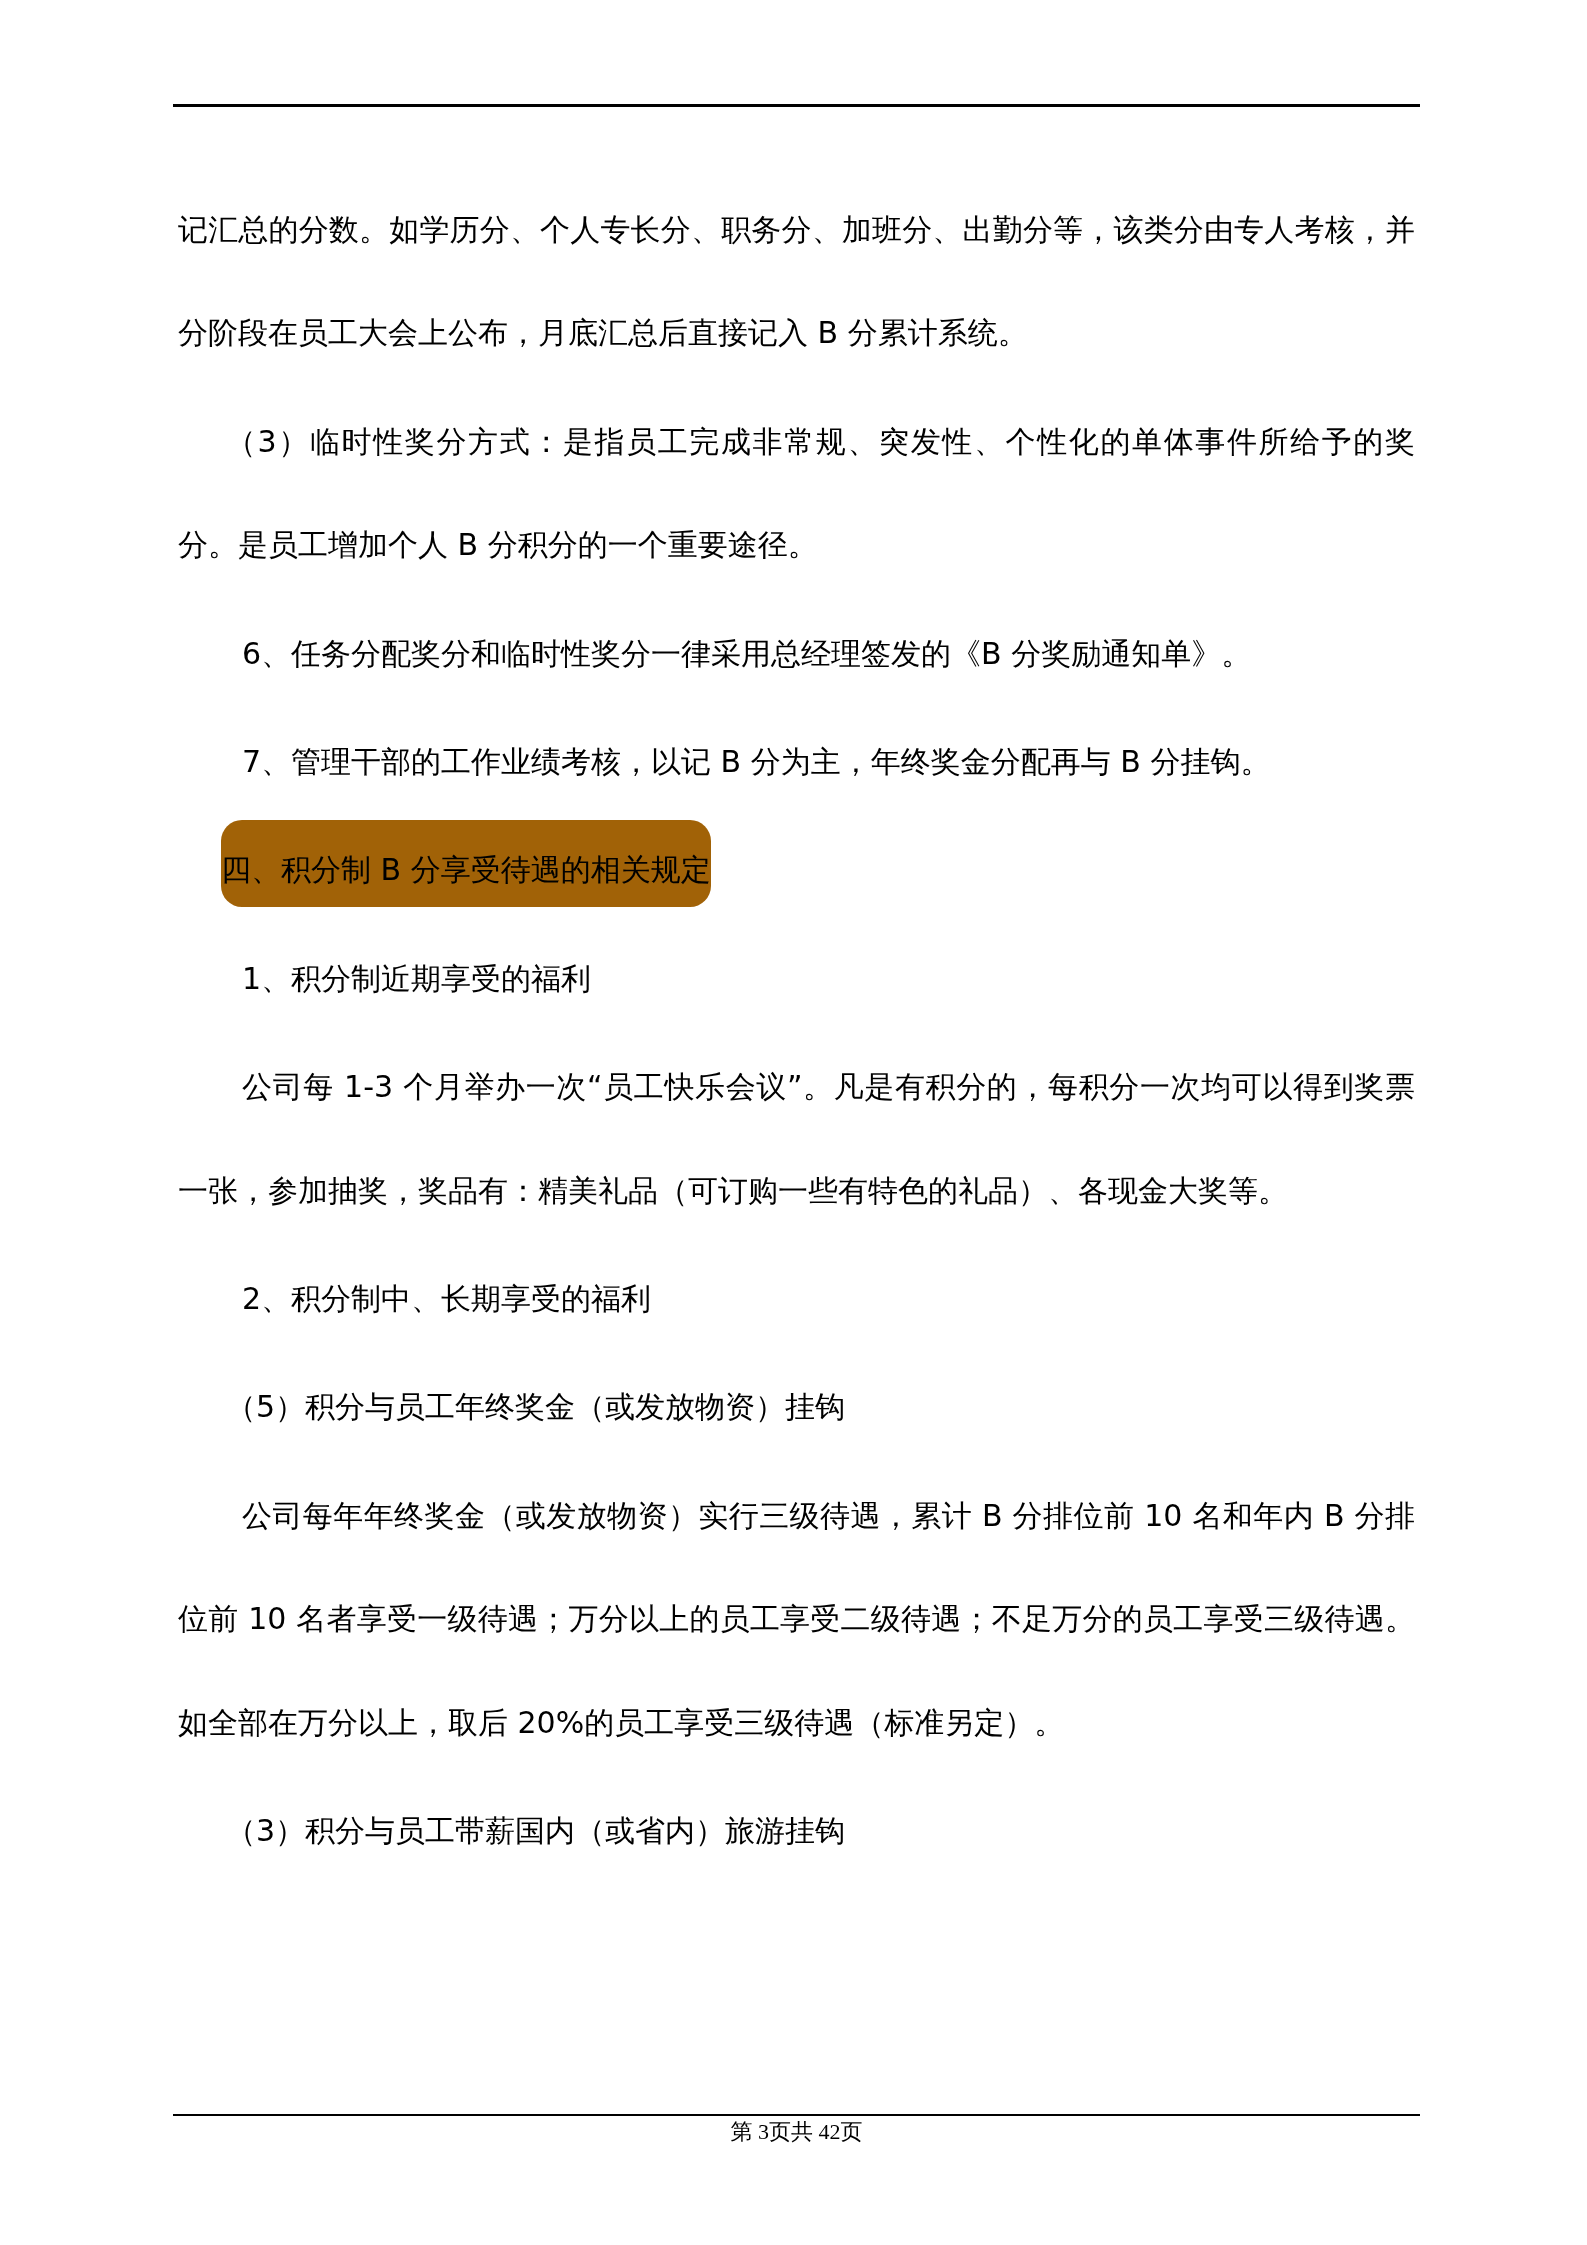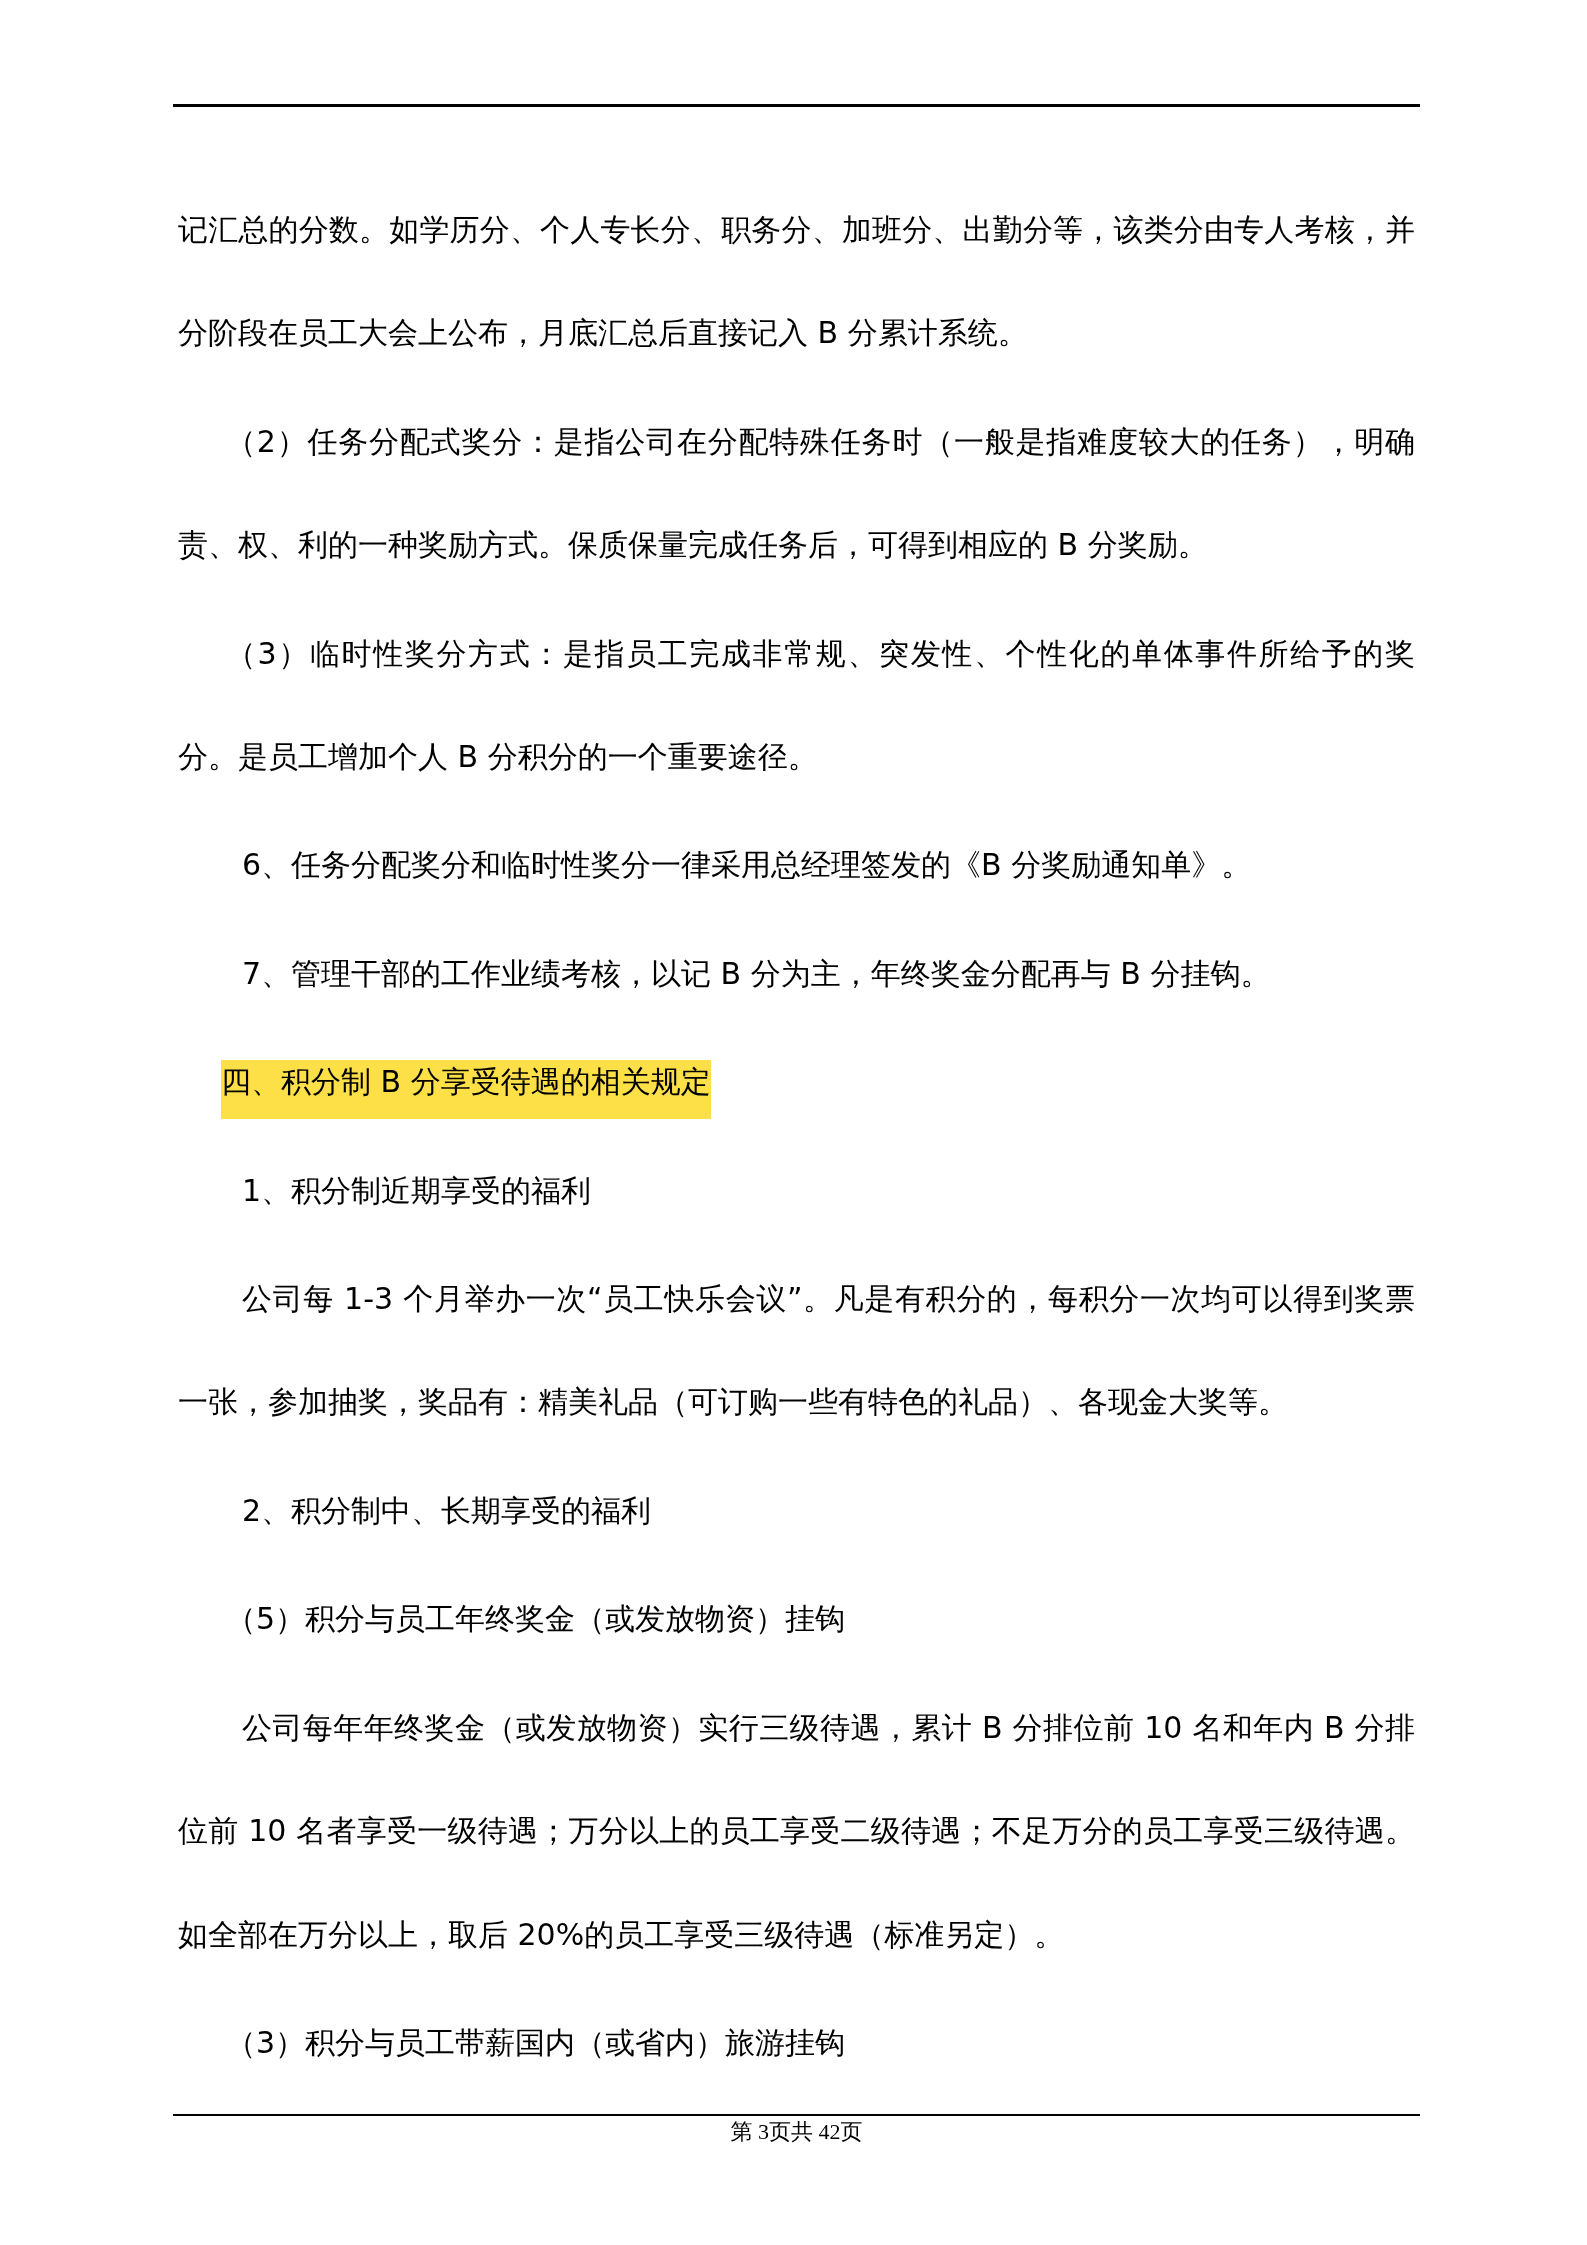--- a/index.html
+++ b/index.html
@@ -44,22 +44,23 @@
     .para.sub-indent {
       text-indent: 48px;
     }
     .heading-line {
       margin: 0;
       font-size: 30px;
       line-height: 103.4px;
       padding-left: 48px;
     }
     .highlight {
-      background: #fde047;
-      padding: 4px 0 20px 0;
+      background: #a16207;
+      padding: 32px 0 20px 0;
+      border-radius: 21px;
     }
     .footer-rule {
       position: absolute;
       left: 173px;
       width: 1247px;
       top: 2114px;
       height: 2px;
       background: #000000;
     }
     .footer-text {
@@ -76,21 +77,20 @@
       margin-left: 0;
     }
   </style>
 </head>
 <body>
 
 <div class="header-rule"></div>
 
 <div class="body-text">
   <p class="para">记汇总的分数。如学历分、个人专长分、职务分、加班分、出勤分等，该类分由专人考核，并分阶段在员工大会上公布，月底汇总后直接记入 B 分累计系统。</p>
-  <p class="para sub-indent">（2）任务分配式奖分：是指公司在分配特殊任务时（一般是指难度较大的任务），明确责、权、利的一种奖励方式。保质保量完成任务后，可得到相应的 B 分奖励。</p>
   <p class="para sub-indent">（3）临时性奖分方式：是指员工完成非常规、突发性、个性化的单体事件所给予的奖分。是员工增加个人 B 分积分的一个重要途径。</p>
   <p class="para indent">6、任务分配奖分和临时性奖分一律采用总经理签发的《B 分奖励通知单》。</p>
   <p class="para indent">7、管理干部的工作业绩考核，以记 B 分为主，年终奖金分配再与 B 分挂钩。</p>
 
   <p class="heading-line">
     <span class="highlight">四、积分制 B 分享受待遇的相关规定</span>
   </p>
 
   <p class="para indent">1、积分制近期享受的福利</p>
   <p class="para indent">公司每 1-3 个月举办一次“员工快乐会议”。凡是有积分的，每积分一次均可以得到奖票一张，参加抽奖，奖品有：精美礼品（可订购一些有特色的礼品）、各现金大奖等。</p>

